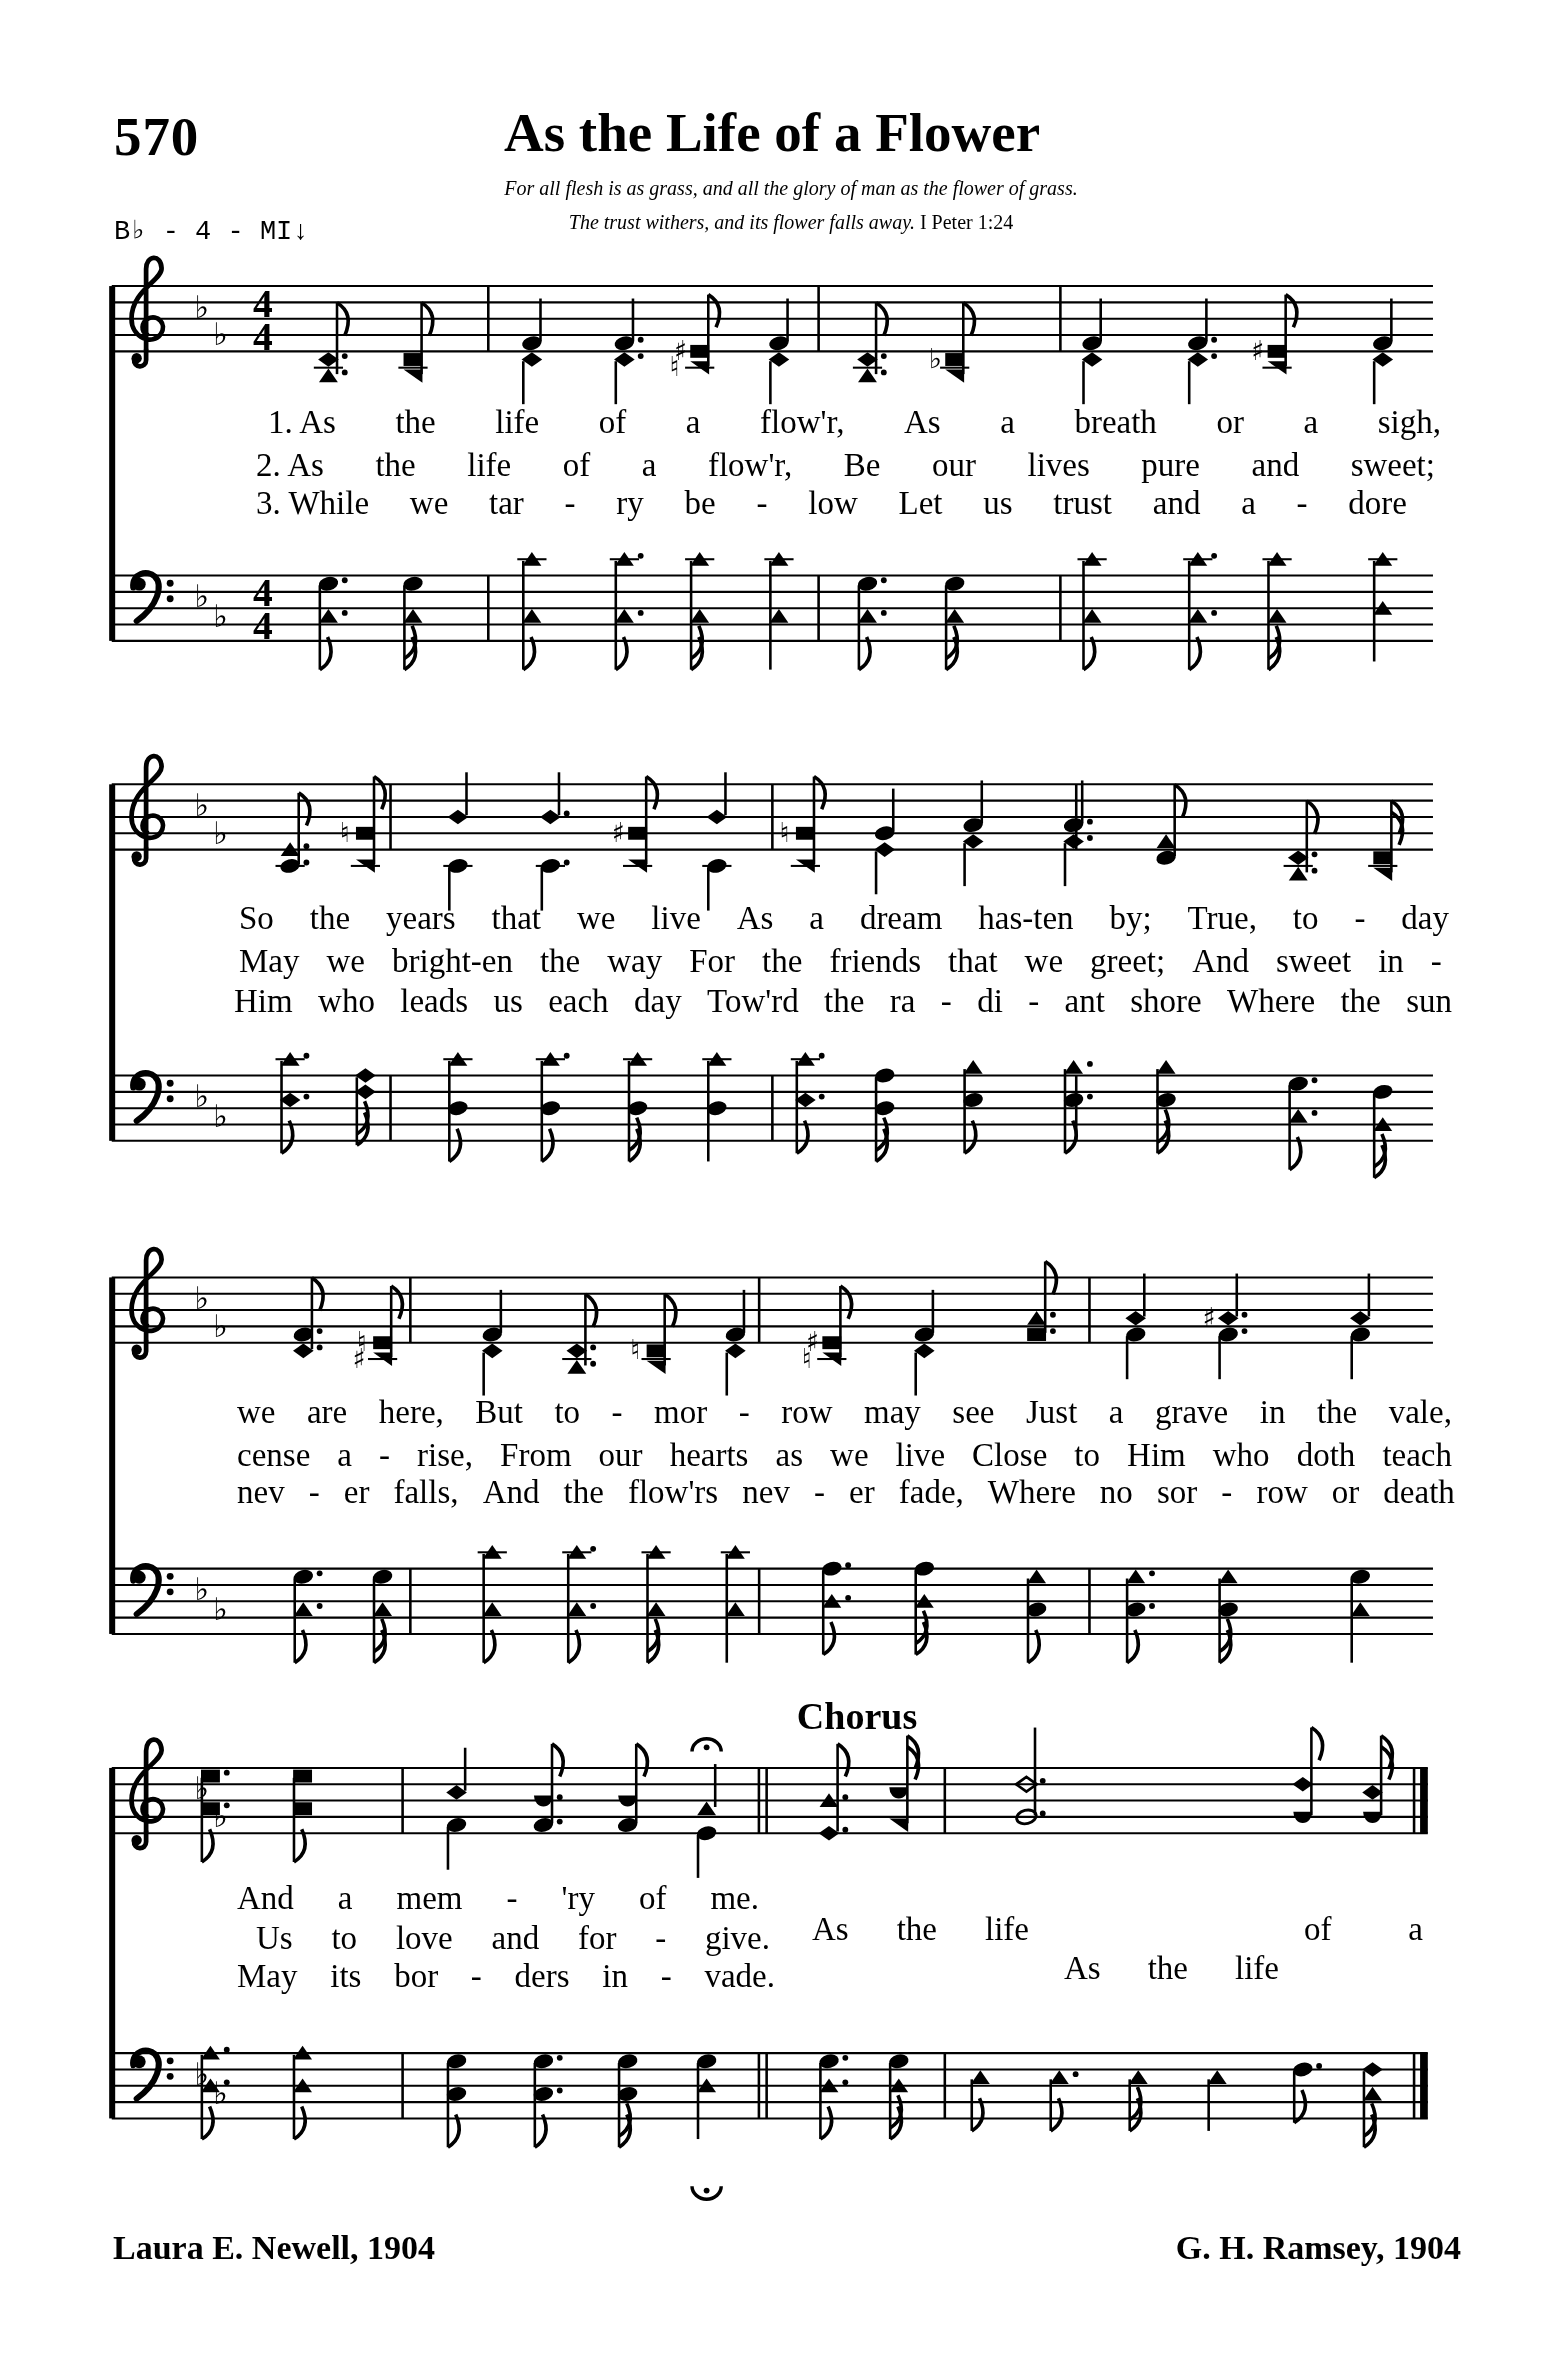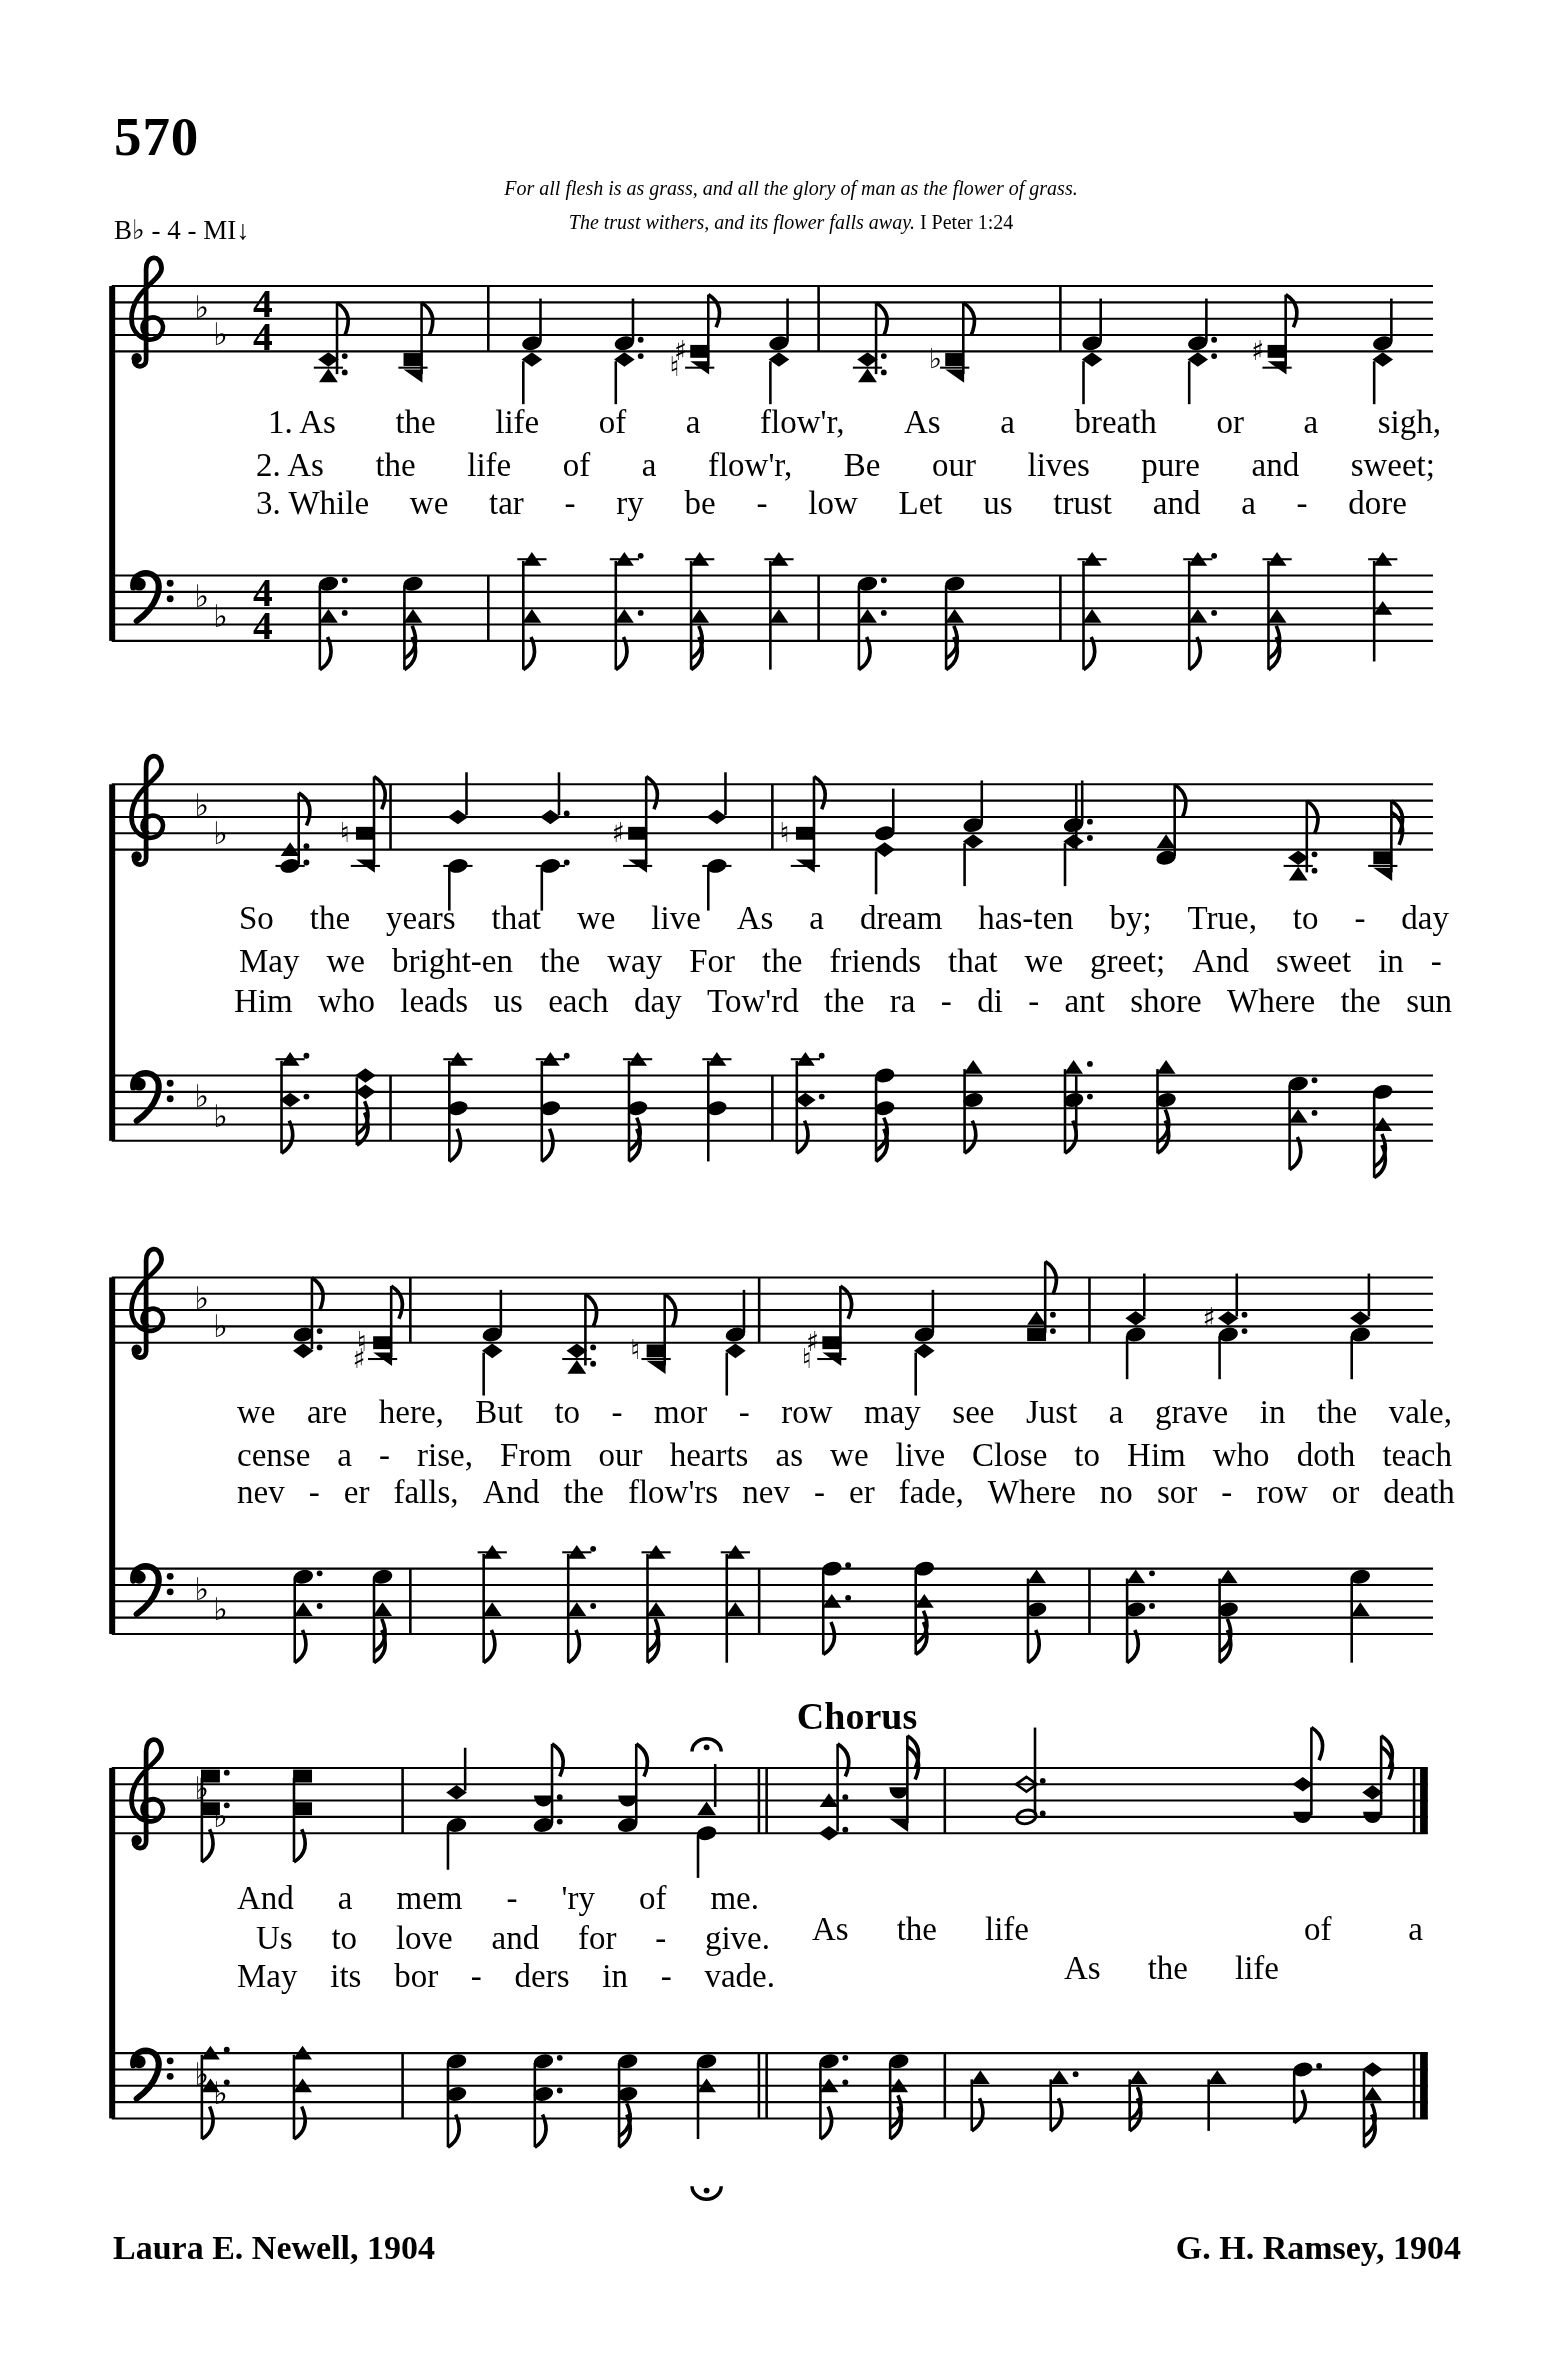--- a/index.html
+++ b/index.html
@@ -4,21 +4,21 @@
 <style>
   html,body{margin:0;padding:0;background:#888;}
   #page{position:relative;width:1543px;height:2377px;background:#ffffff;color:#000;
         font-family:"Liberation Serif",serif;overflow:hidden;}
   #score{position:absolute;left:0;top:0;}
   .abs{position:absolute;white-space:nowrap;}
   .num{font-size:55px;font-weight:bold;letter-spacing:0.9px;font-family:Liberation Serif, serif;}
   .title{width:1492px;left:26px;text-align:center;font-size:55px;font-weight:bold;}
   .epi{width:1504px;left:39px;text-align:center;font-size:20px;font-style:italic;}
   .epi .ref{font-style:normal;}
-  .keylbl{font-size:27px;font-family:Liberation Serif, serif;}
+  .keylbl{font-size:27px;font-family:Liberation Mono, monospace;}
   .chorus{font-size:38px;font-weight:bold;text-align:center;width:206px;}
   .credit{font-size:34px;font-weight:bold;}
   .lyric-row{position:absolute;display:flex;justify-content:space-between;
              font-size:33px;line-height:1.1;white-space:nowrap;}
   .lyric-row span{display:inline-block;}
 </style>
 </head>
 <body>
 
 <div id="page">
@@ -691,20 +691,21 @@
         <path d="M 1506.46,2471 C 1519.46,2463 1523.46,2451 1515.46,2433" fill="none" stroke="#000000" stroke-width="4.2"></path>
         <polygon points="1585.656,2409 1597.656,2400.5 1609.656,2409 1597.656,2417.5" fill="#000000"></polygon>
         <polygon points="1586.656,2445 1608.656,2445 1597.656,2429" fill="#000000"></polygon>
         <line x1="1587.656" y1="2411" x2="1587.656" y2="2499.5" stroke="#000000" stroke-width="3"></line>
         <path d="M 1587.656,2499.5 C 1600.656,2491.5 1604.656,2479.5 1596.656,2461.5" fill="none" stroke="#000000" stroke-width="4.2"></path>
         <path d="M 1587.656,2486.5 C 1600.656,2478.5 1604.656,2466.5 1596.656,2448.5" fill="none" stroke="#000000" stroke-width="4.2"></path>
       </g>
     </svg>
 
   <div class="abs num" style="left:114px;top:105px;">570</div>
+  <div class="abs title" style="top:101px;">As the Life of a Flower</div>
   <div class="abs epi" style="top:177px;">For all flesh is as grass, and all the glory of man as the flower of grass.</div>
   <div class="abs epi" style="top:211px;">
     <span>The trust withers, and its flower falls away.</span>
     <span class="ref">I Peter 1:24</span>
   </div>
   <div class="abs keylbl" style="left:114px;top:214px;">B♭ - 4 - MI↓</div>
 
   <div class="abs chorus" style="left:754px;top:1694px;">Chorus</div>
 
   <div id="lyrics">

